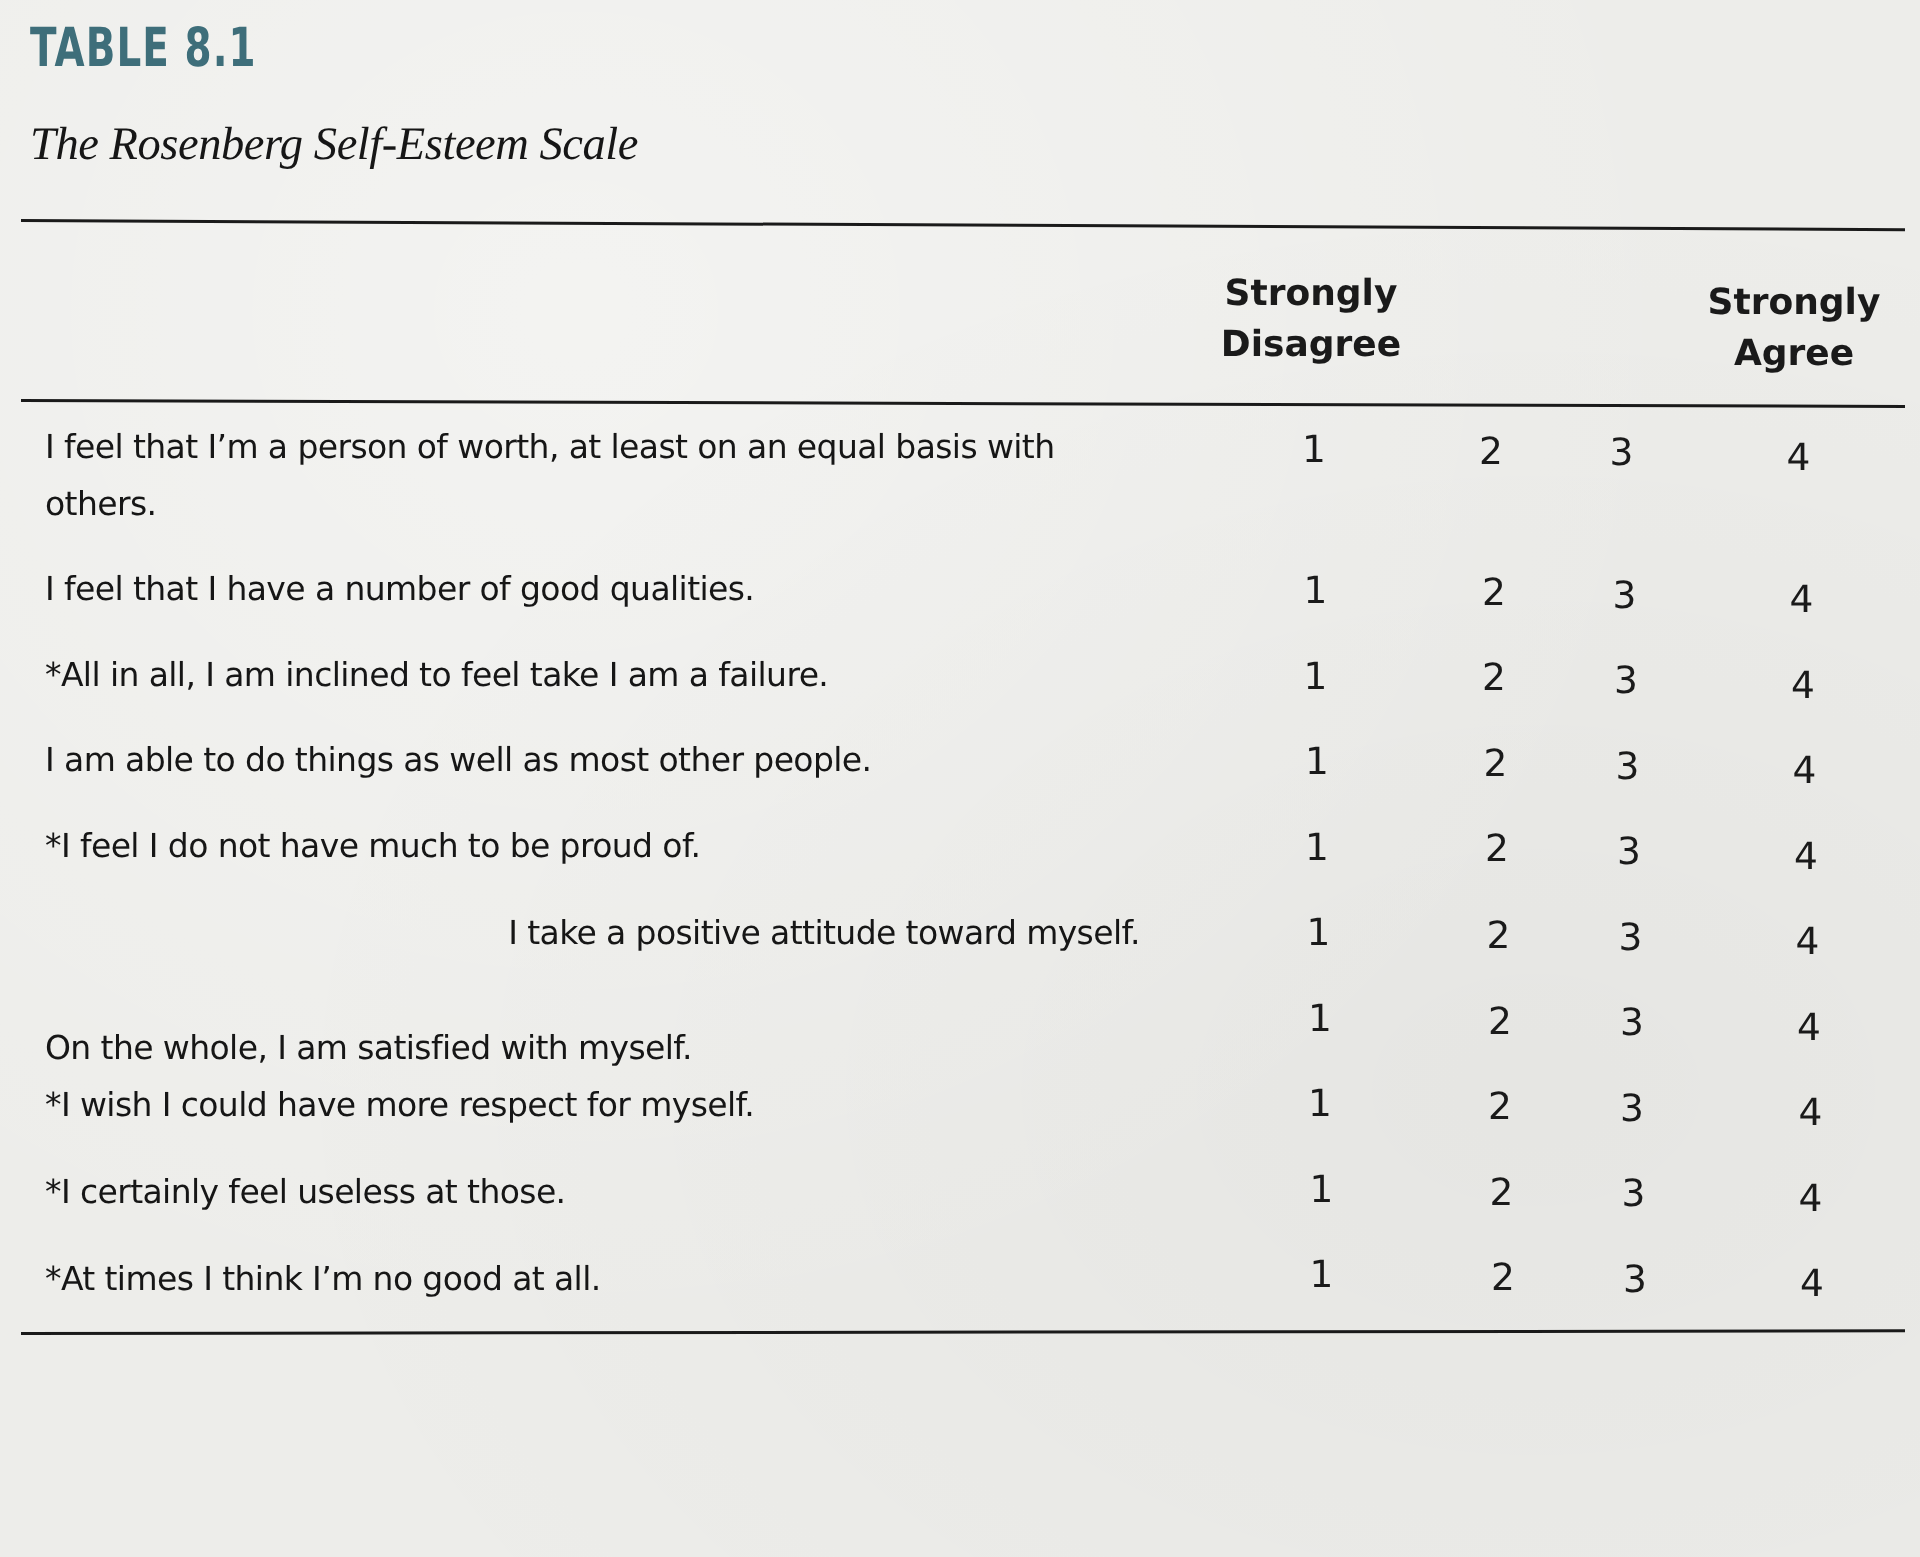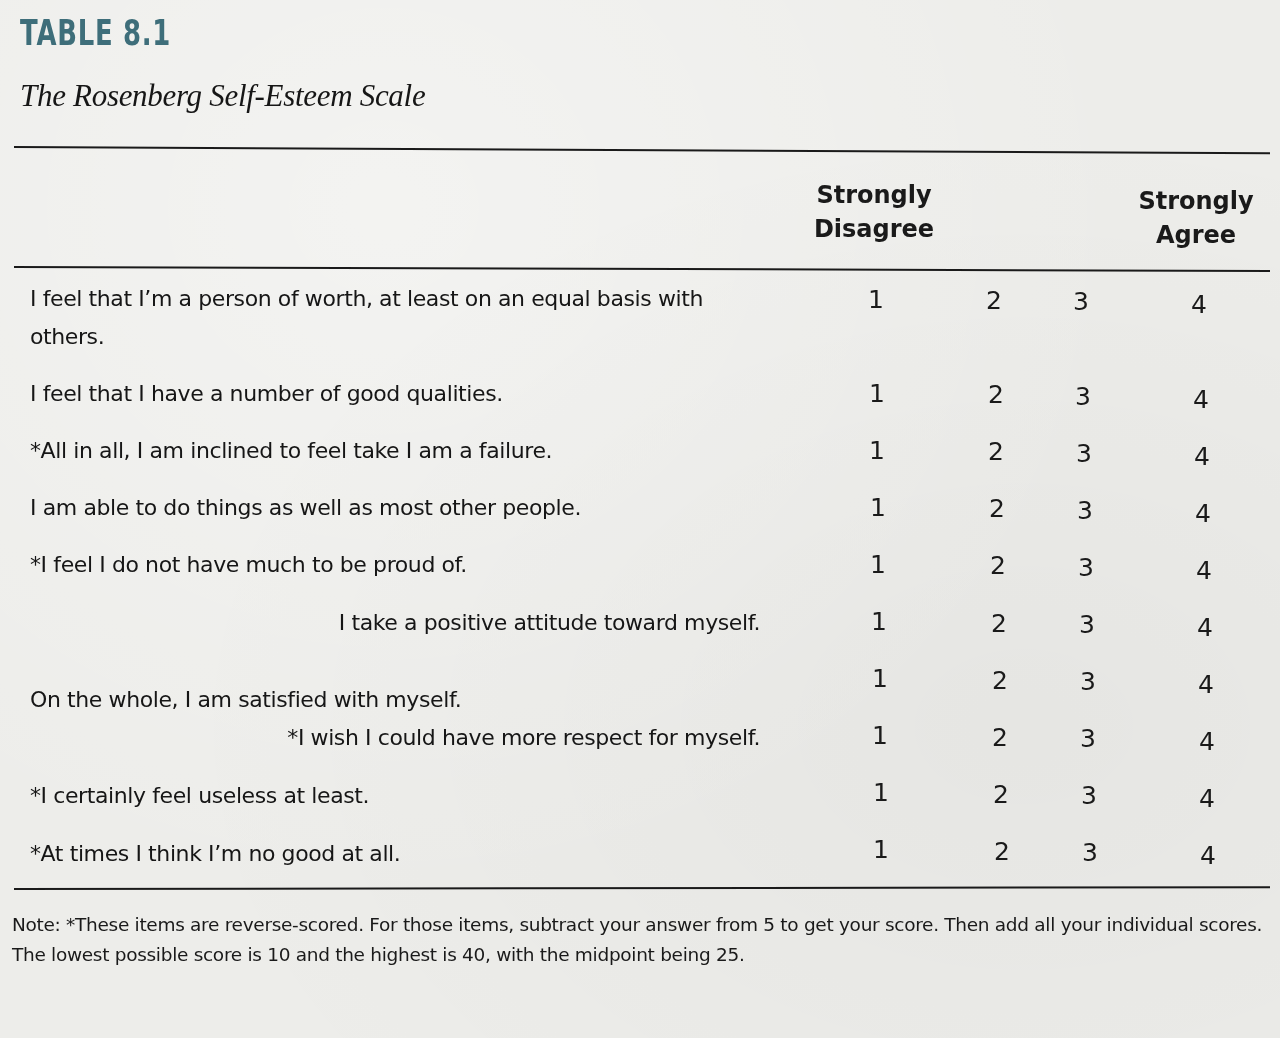--- a/index.html
+++ b/index.html
@@ -173,41 +173,40 @@
 
     <div>
       <div class="item" style="top:661px;margin-top:20px;">On the whole, I am satisfied with myself.</div>
       <div class="num" style="left:865px; top:664px;">1</div>
       <div class="num" style="left:985px; top:666px;">2</div>
       <div class="num" style="left:1073px; top:667px;">3</div>
       <div class="num" style="left:1191px; top:670px;">4</div>
     </div>
 
     <div>
-      <div class="item" style="top:719px;text-align:right;">*I wish I could have more respect for myself.</div>
+      <div class="item" style="top:719px;">*I wish I could have more respect for myself.</div>
       <div class="num" style="left:865px; top:721px;">1</div>
       <div class="num" style="left:985px; top:723px;">2</div>
       <div class="num" style="left:1073px; top:724px;">3</div>
       <div class="num" style="left:1192px; top:727px;">4</div>
     </div>
 
     <div>
-      <div class="item" style="top:777px;">*I certainly feel useless at least.</div>
+      <div class="item" style="top:777px;">*I certainly feel useless at those.</div>
       <div class="num" style="left:866px; top:778px;">1</div>
       <div class="num" style="left:986px; top:780px;">2</div>
       <div class="num" style="left:1074px; top:781px;">3</div>
       <div class="num" style="left:1192px; top:784px;">4</div>
     </div>
 
     <div>
       <div class="item" style="top:835px;">*At times I think I’m no good at all.</div>
       <div class="num" style="left:866px; top:835px;">1</div>
       <div class="num" style="left:987px; top:837px;">2</div>
       <div class="num" style="left:1075px; top:838px;">3</div>
       <div class="num" style="left:1193px; top:841px;">4</div>
     </div>
   </div>
 
   <div class="rule bot"></div>
 
-  <div class="note scoring">Note: *These items are reverse-scored. For those items, subtract your answer from 5 to get your score. Then add all your individual scores. The lowest possible score is 10 and the highest is 40, with the midpoint being 25.</div>
 
 </div>
 
 </body></html>

